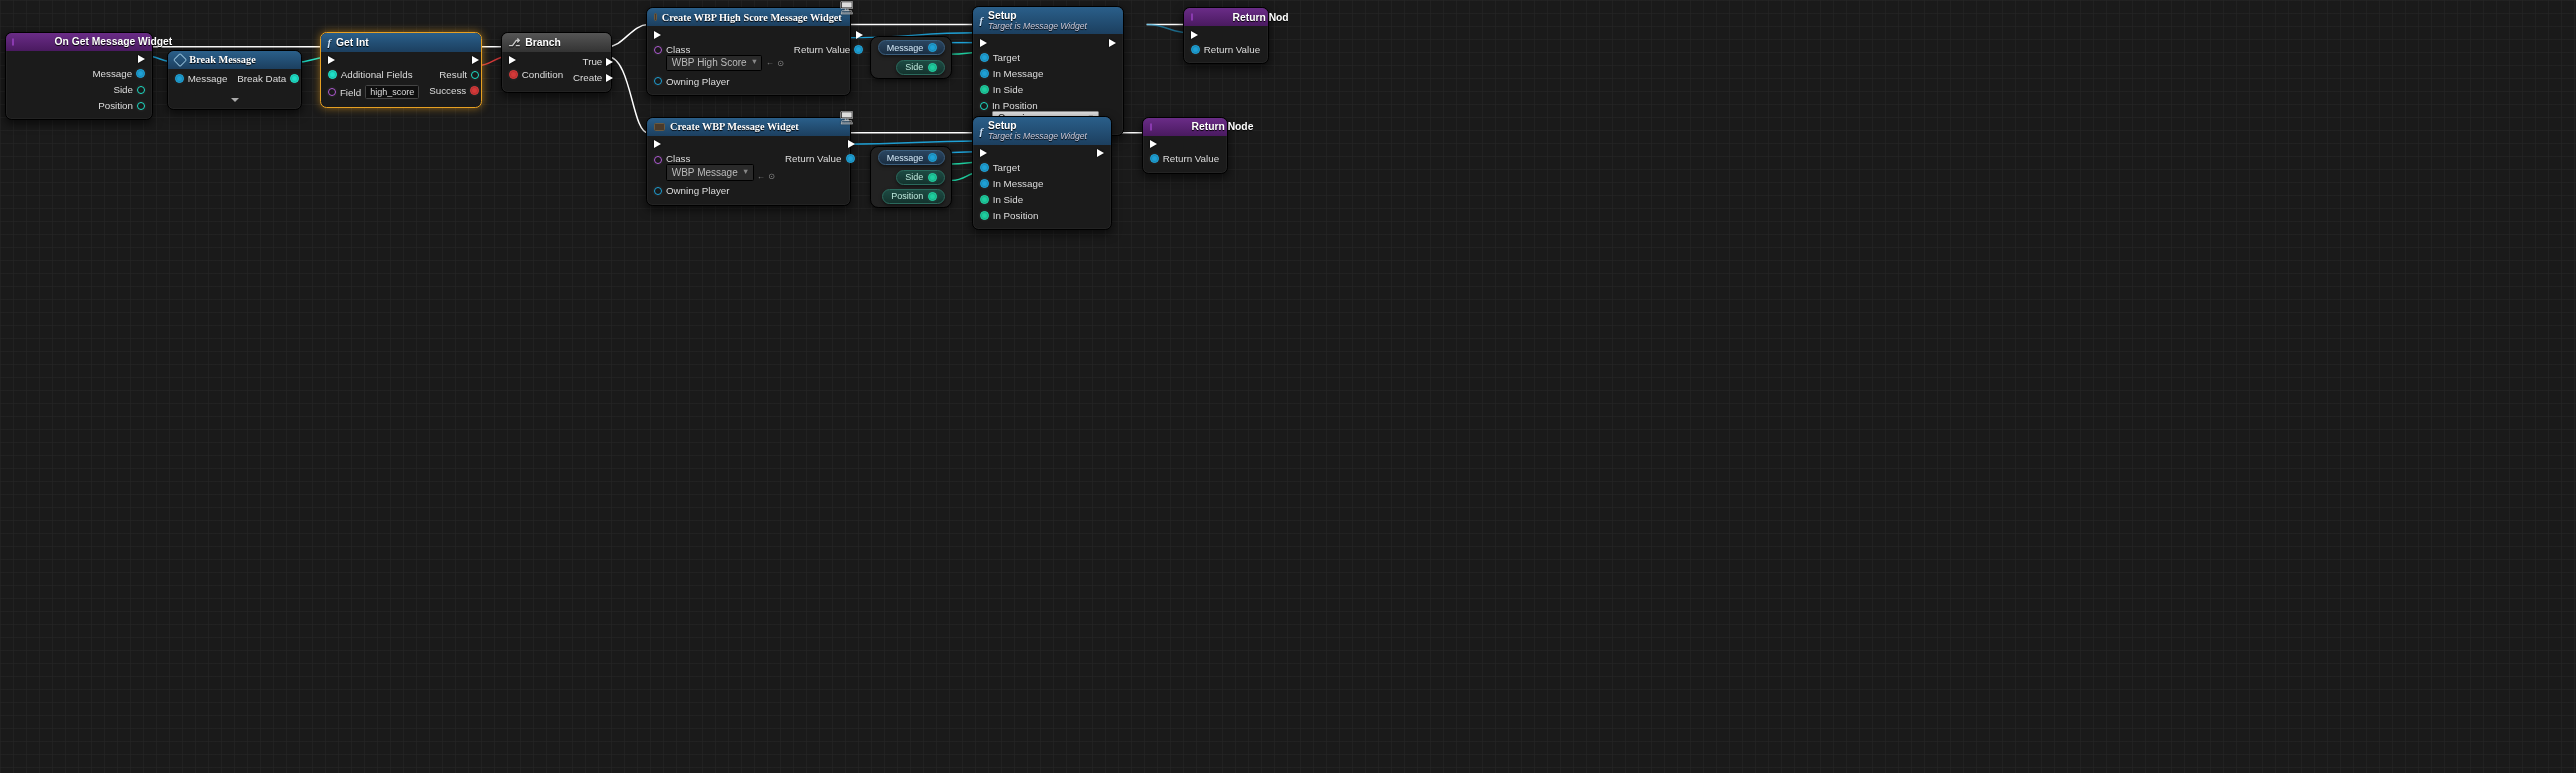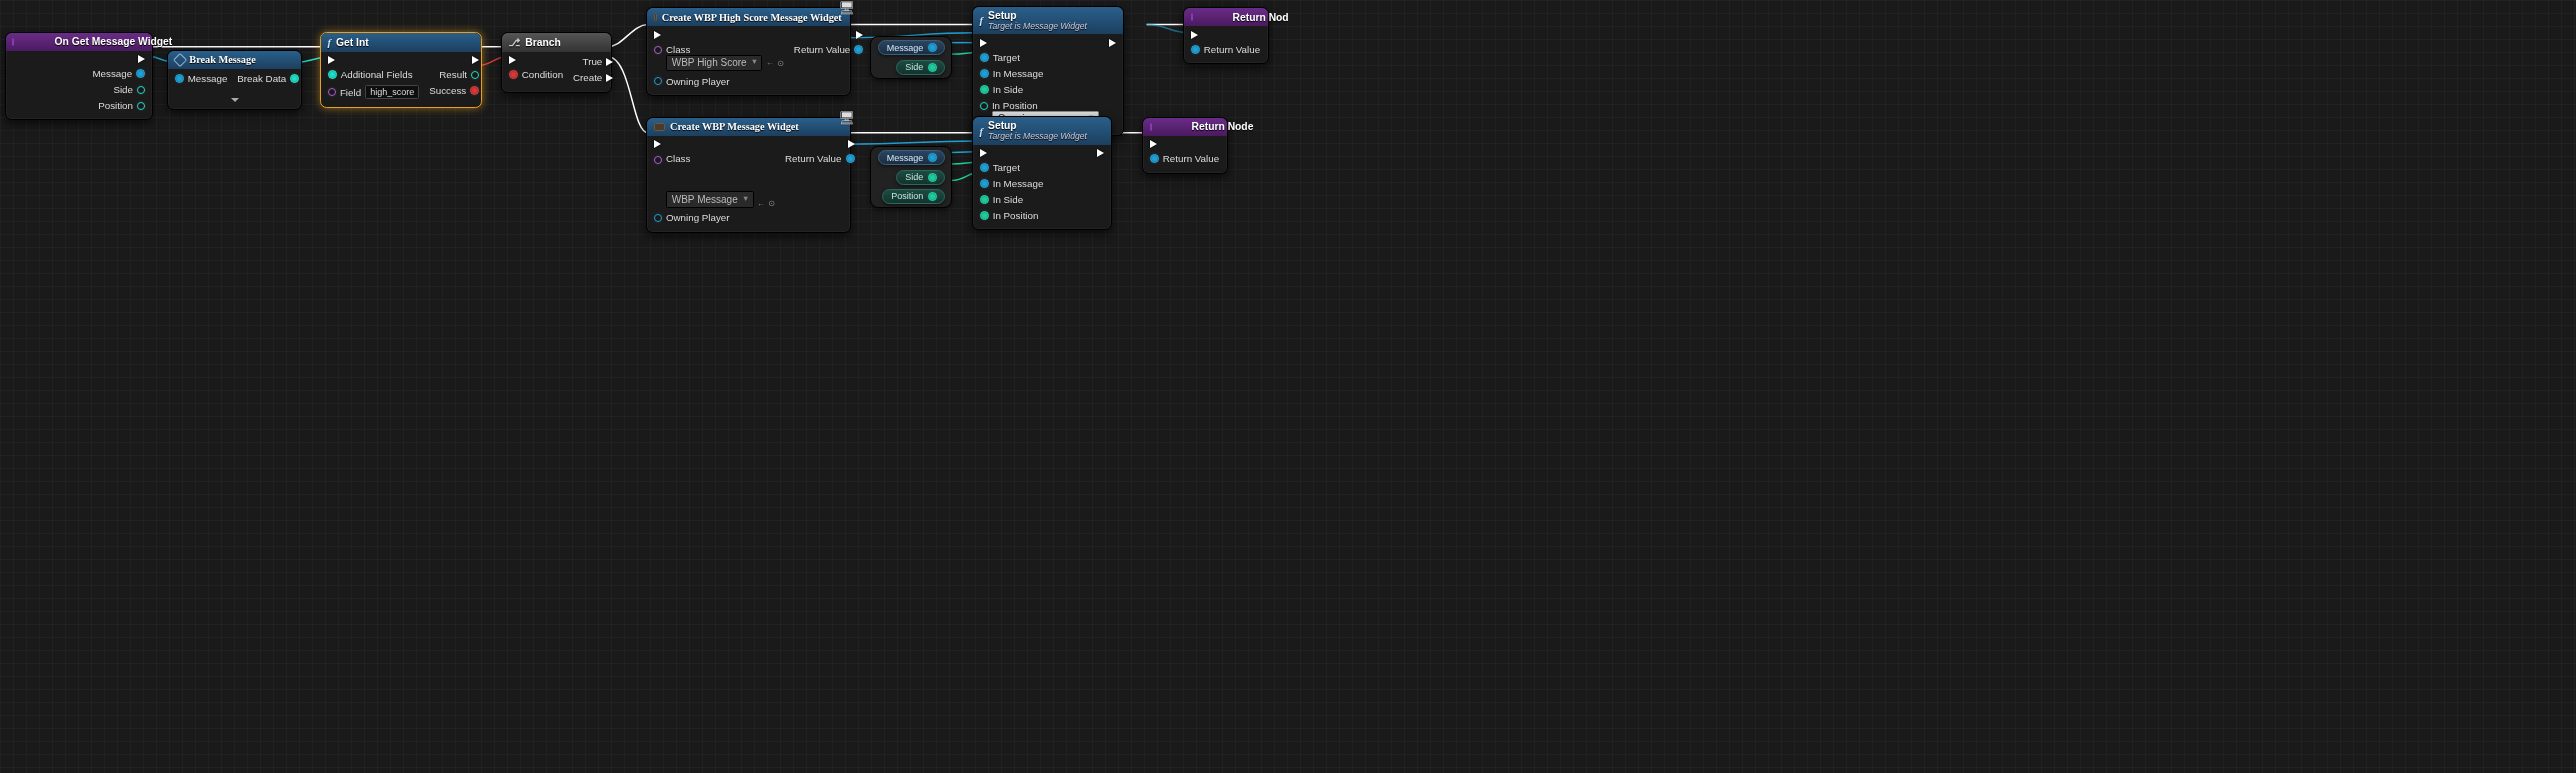--- a/index.html
+++ b/index.html
@@ -391,21 +391,21 @@
   </div>
   <div class="body">
     <div class="col">
       <div class="row">
           <span class="exec"></span>
         </div>
       <div class="row" style="align-items:flex-start;">
         <span class="pin hollowpurp" style="margin-top:2.5px;"></span>
         <div>
           <div>Class</div>
-          <div style="display:flex;align-items:flex-end;gap:3.3px;margin-top:27px;">
+          <div style="display:flex;align-items:flex-end;gap:3.3px;">
             <span class="dropdown dark" style="min-width:74px;">WBP Message</span>
             <span class="chev">←</span>
             <span class="chev">⊙</span>
           </div>
         </div>
       </div>
       <div class="row">
           <span class="pin hollowblue"></span>
           <span>Owning Player</span>
         </div>

